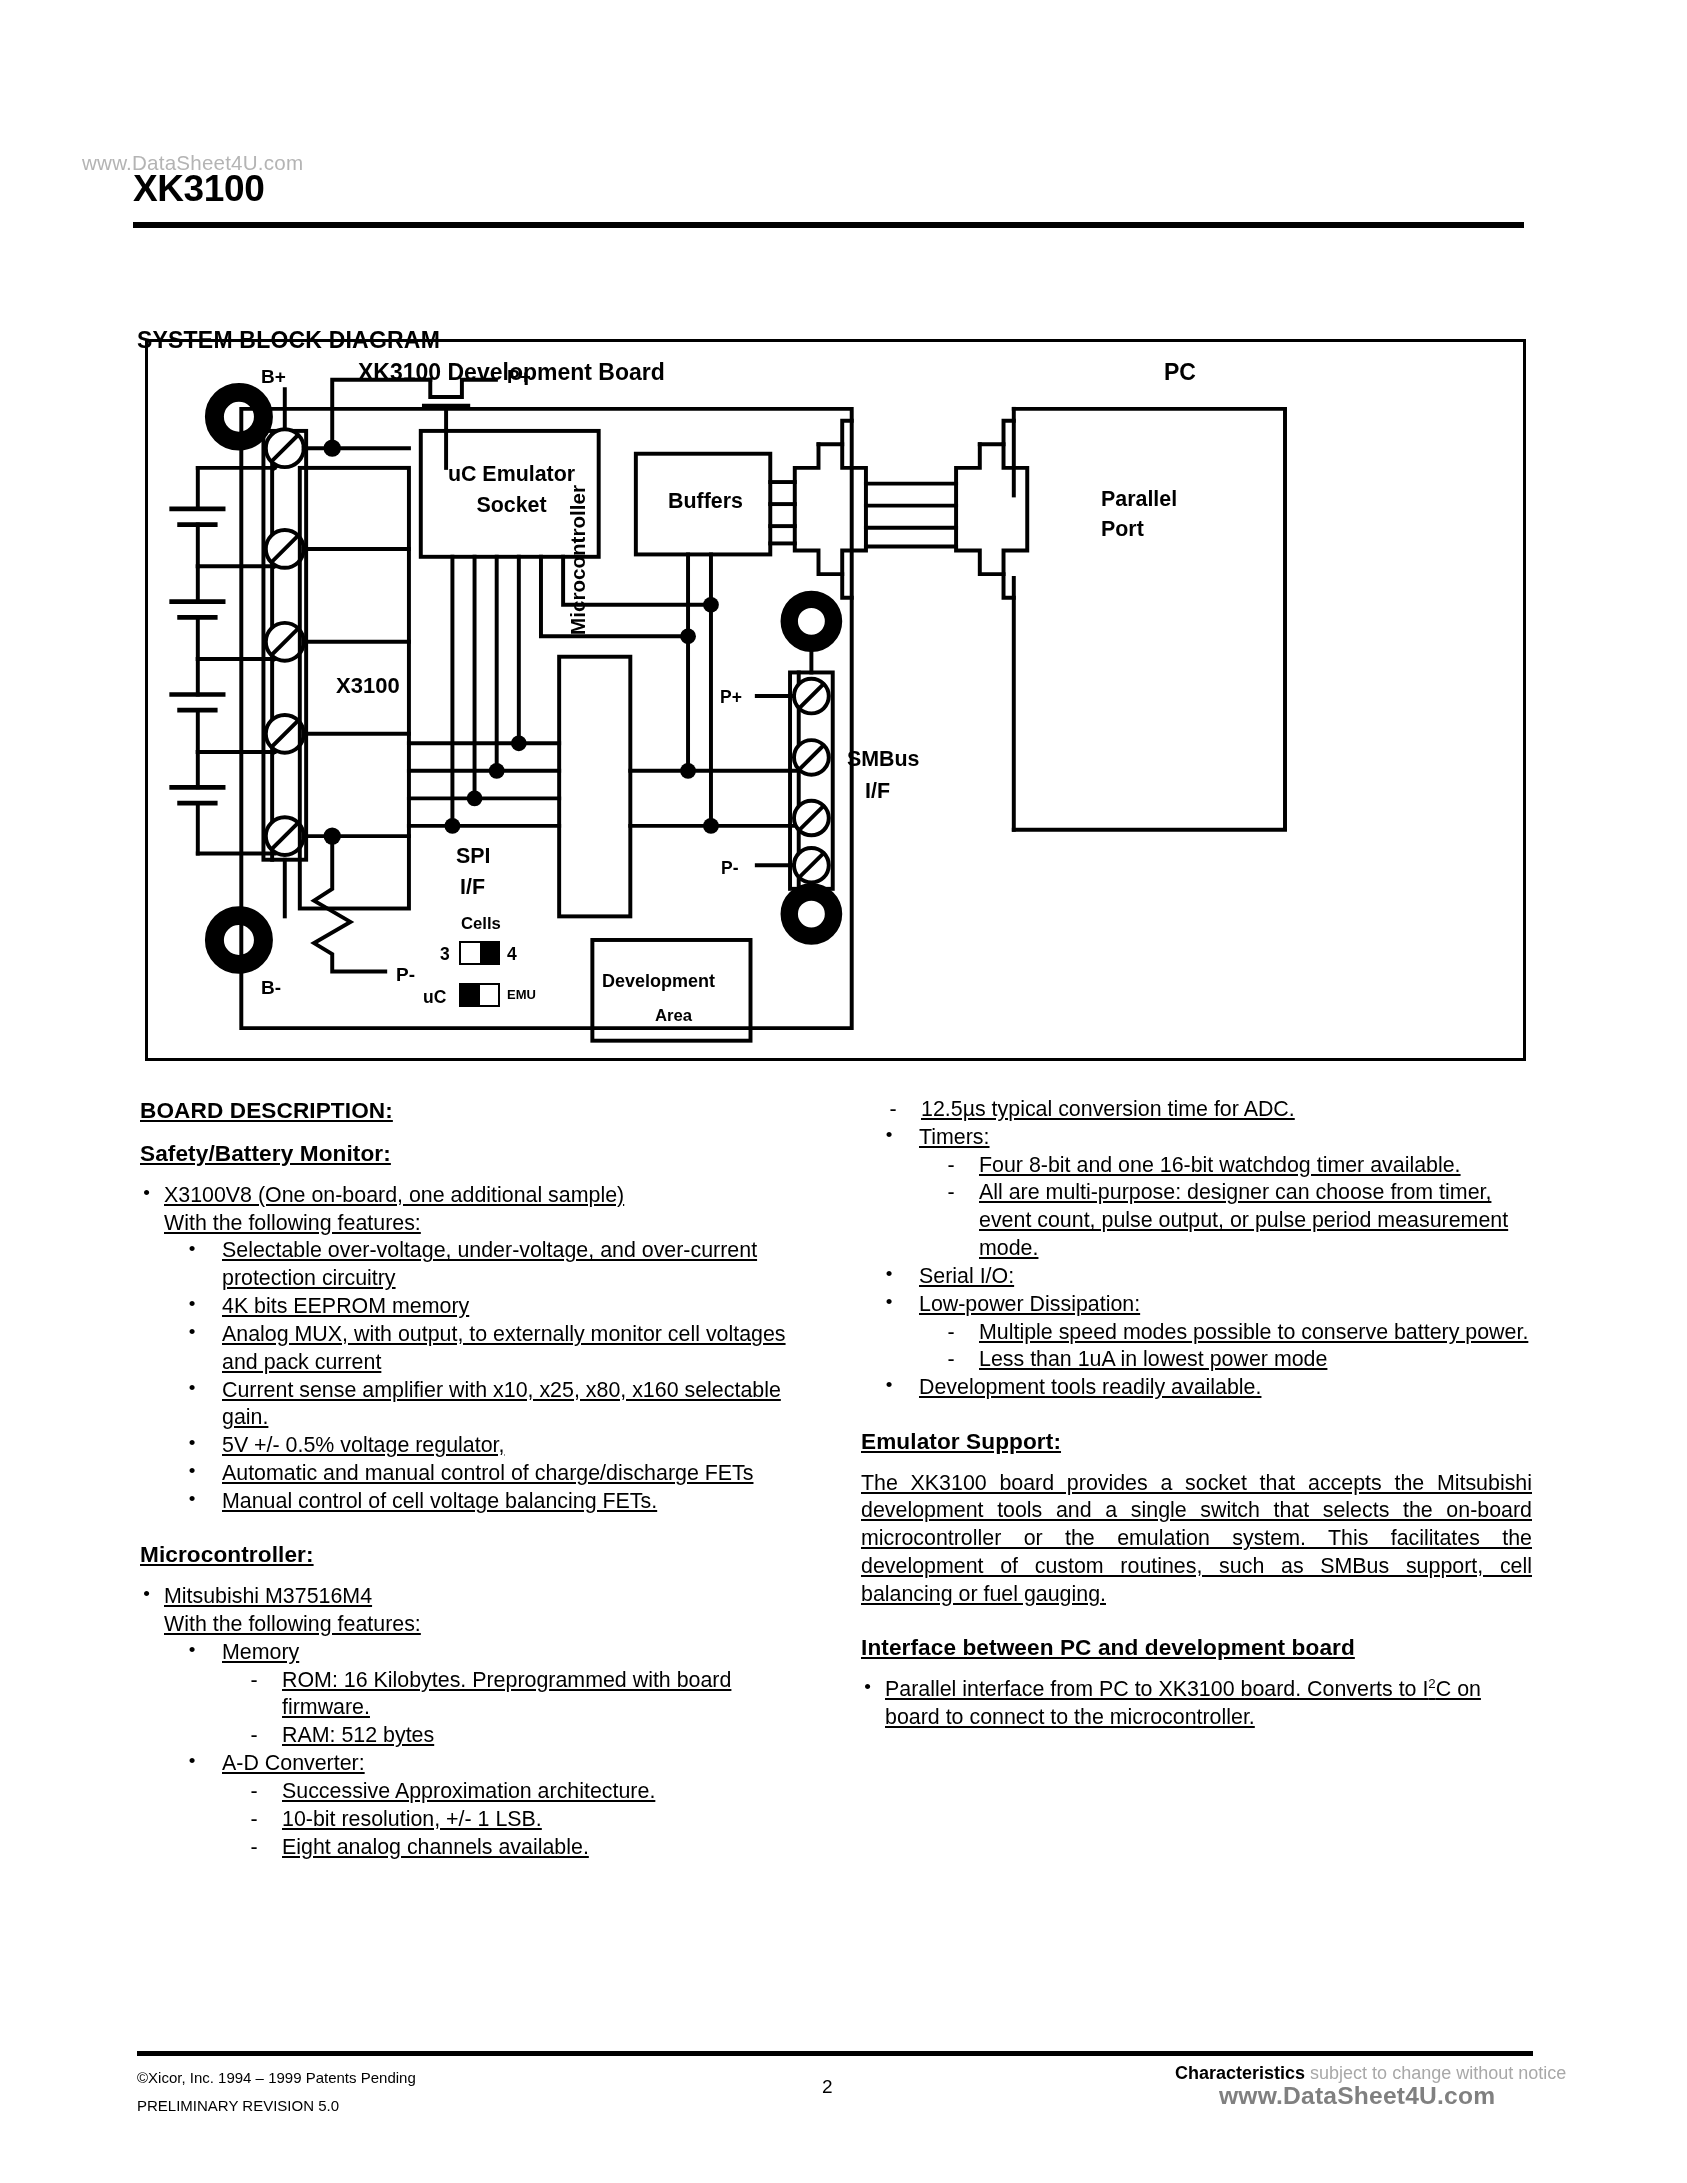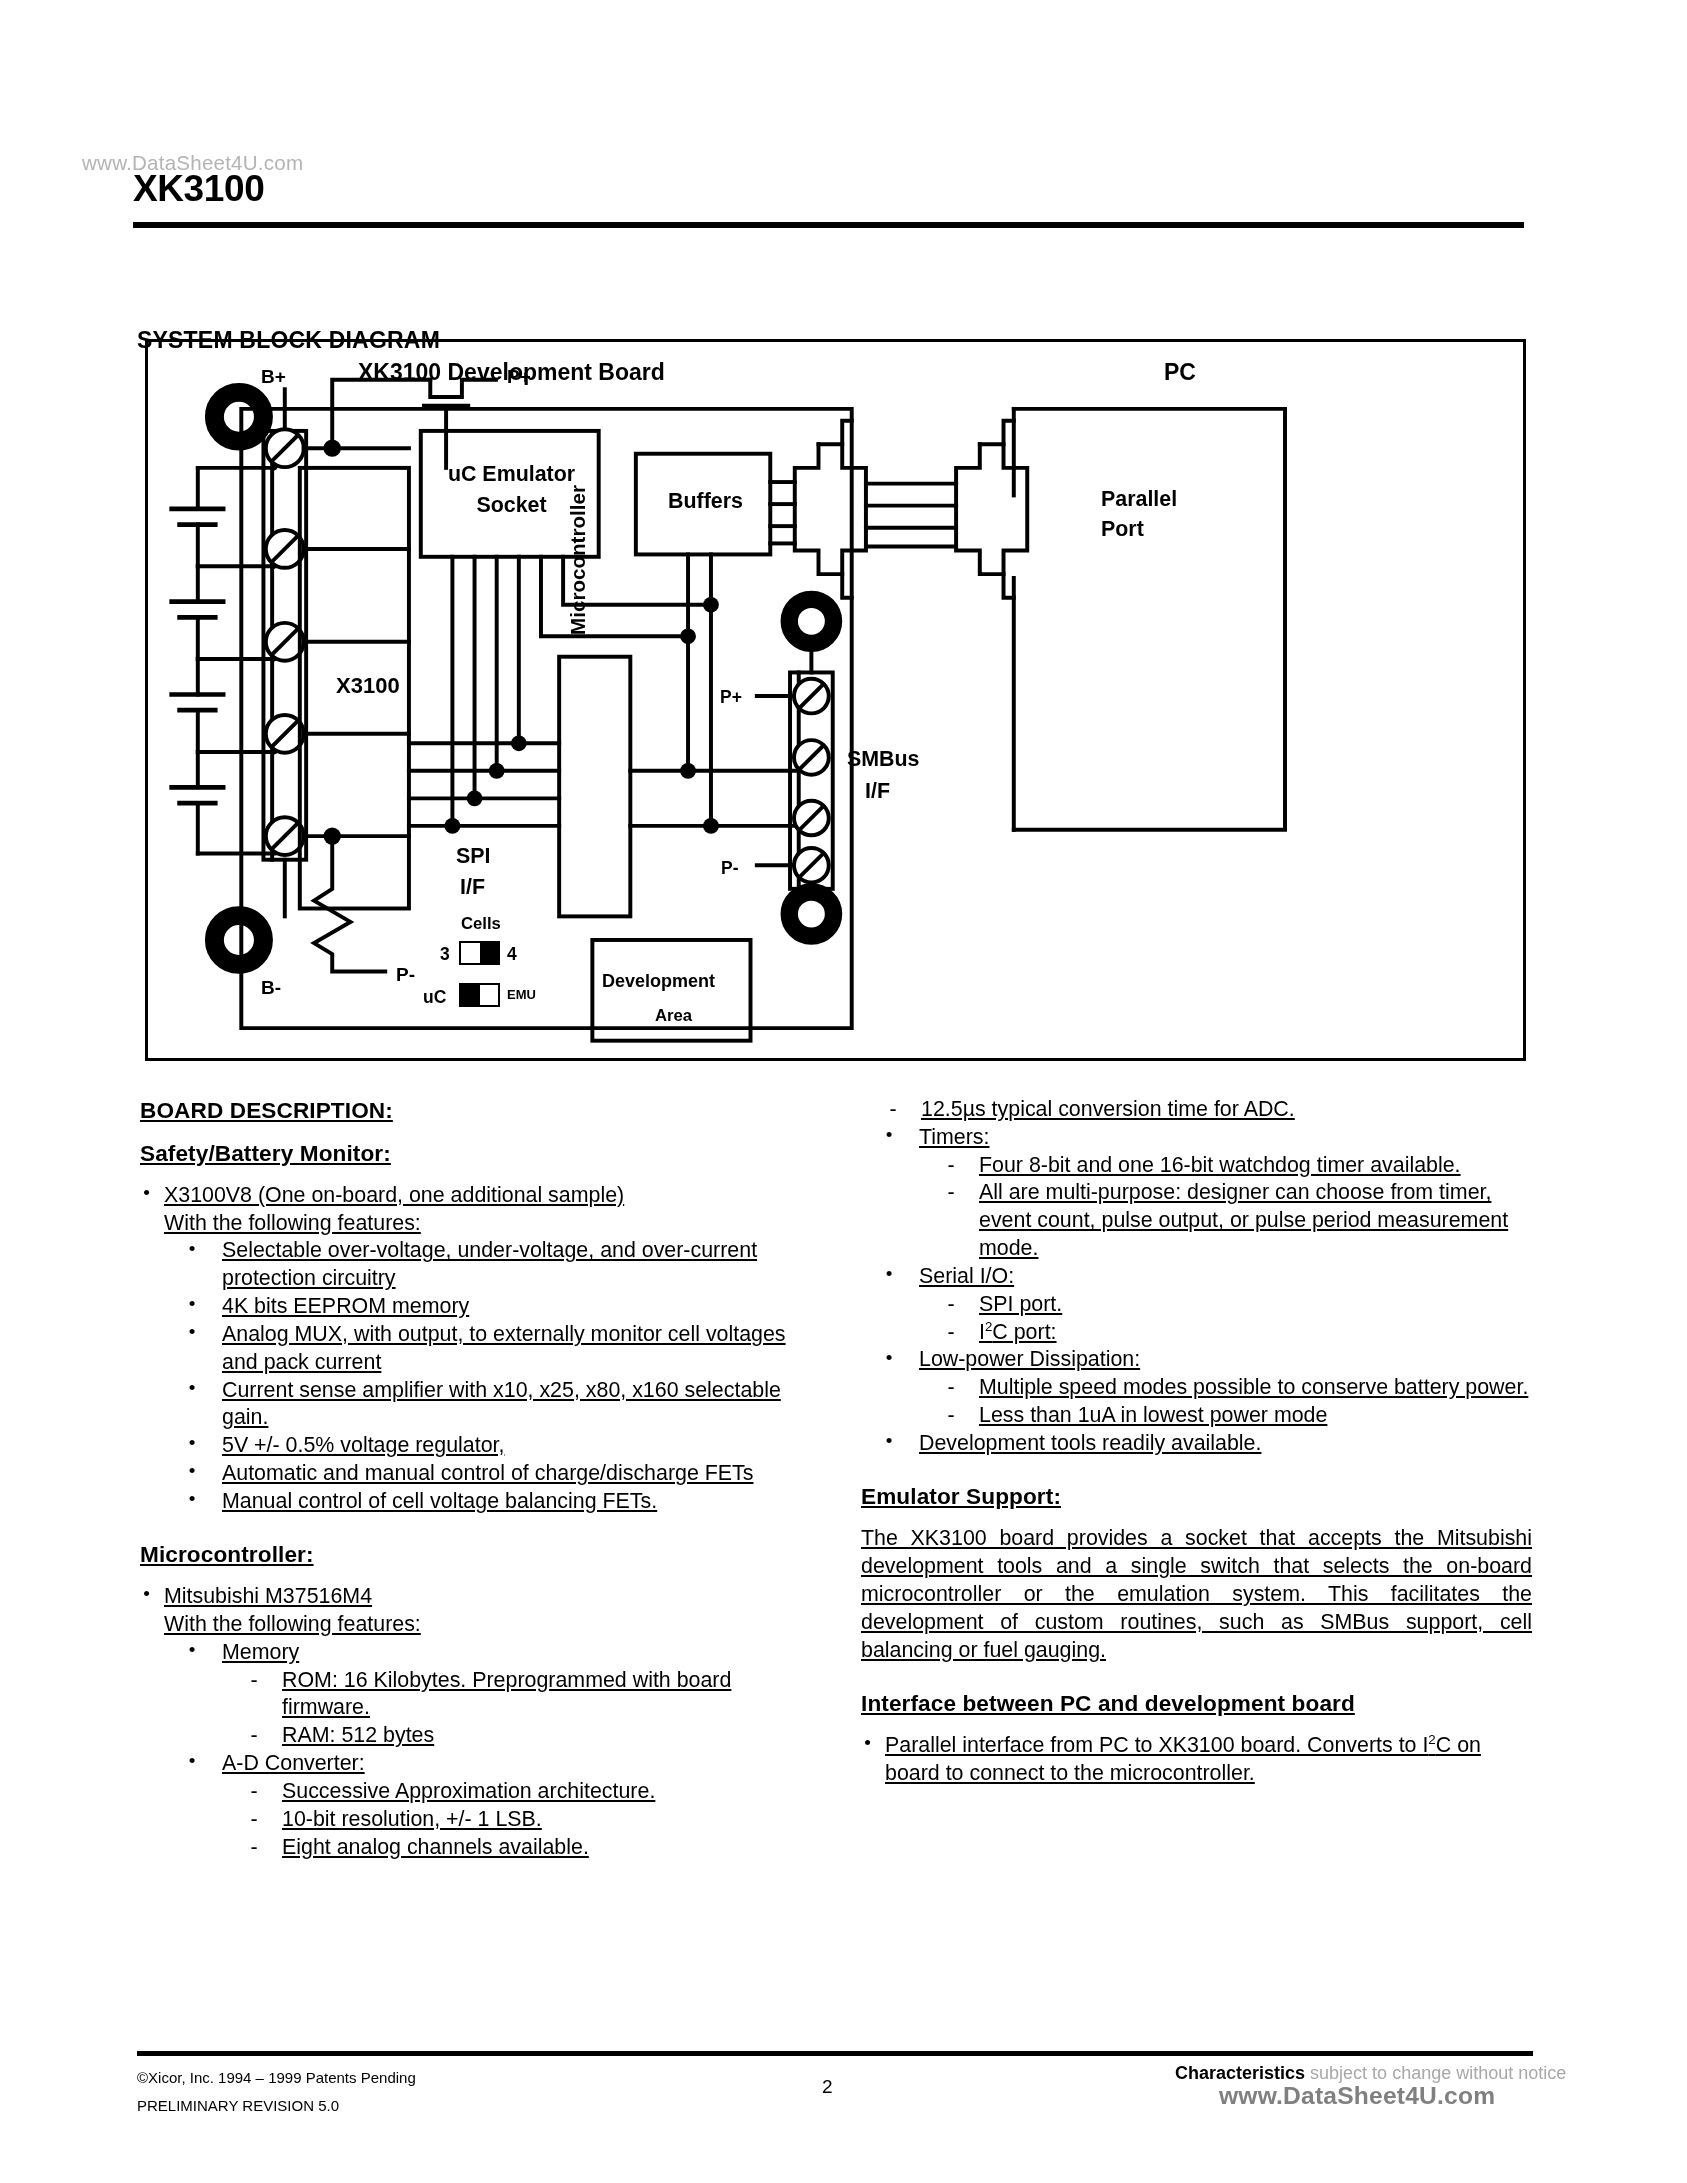--- a/index.html
+++ b/index.html
@@ -463,26 +463,20 @@
   <ul class="lvl2" style="margin-left:0;">
     <li>
       <span>Timers:</span>
       <ul class="lvl3">
         <li>Four 8-bit and one 16-bit watchdog timer available.</li>
         <li>All are multi-purpose: designer can choose from timer, event count, pulse output, or pulse period measurement mode.</li>
       </ul>
     </li>
     <li>
       <span>Serial I/O:</span>
-      <ul class="lvl3">
-        <li>SPI port.</li>
-        <li>
-          <span>I</span><sup>2</sup><span>C port:</span>
-        </li>
-      </ul>
     </li>
     <li>
       <span>Low-power Dissipation:</span>
       <ul class="lvl3">
         <li>Multiple speed modes possible to conserve battery power.</li>
         <li>Less than 1uA in lowest power mode</li>
       </ul>
     </li>
     <li>Development tools readily available.</li>
   </ul>

